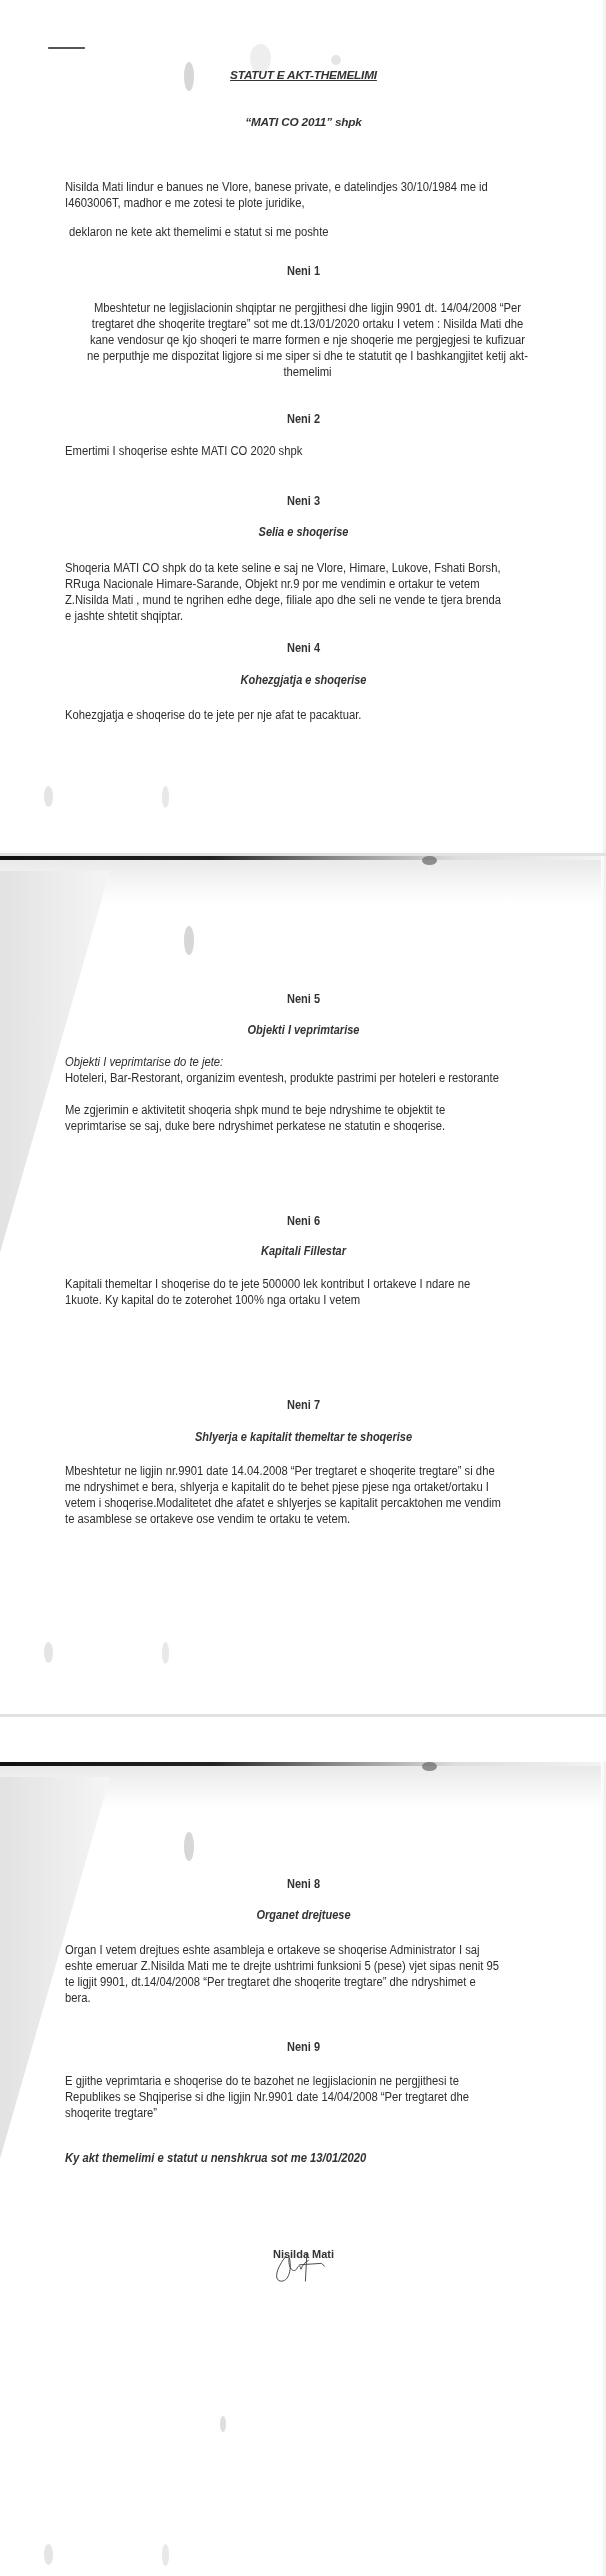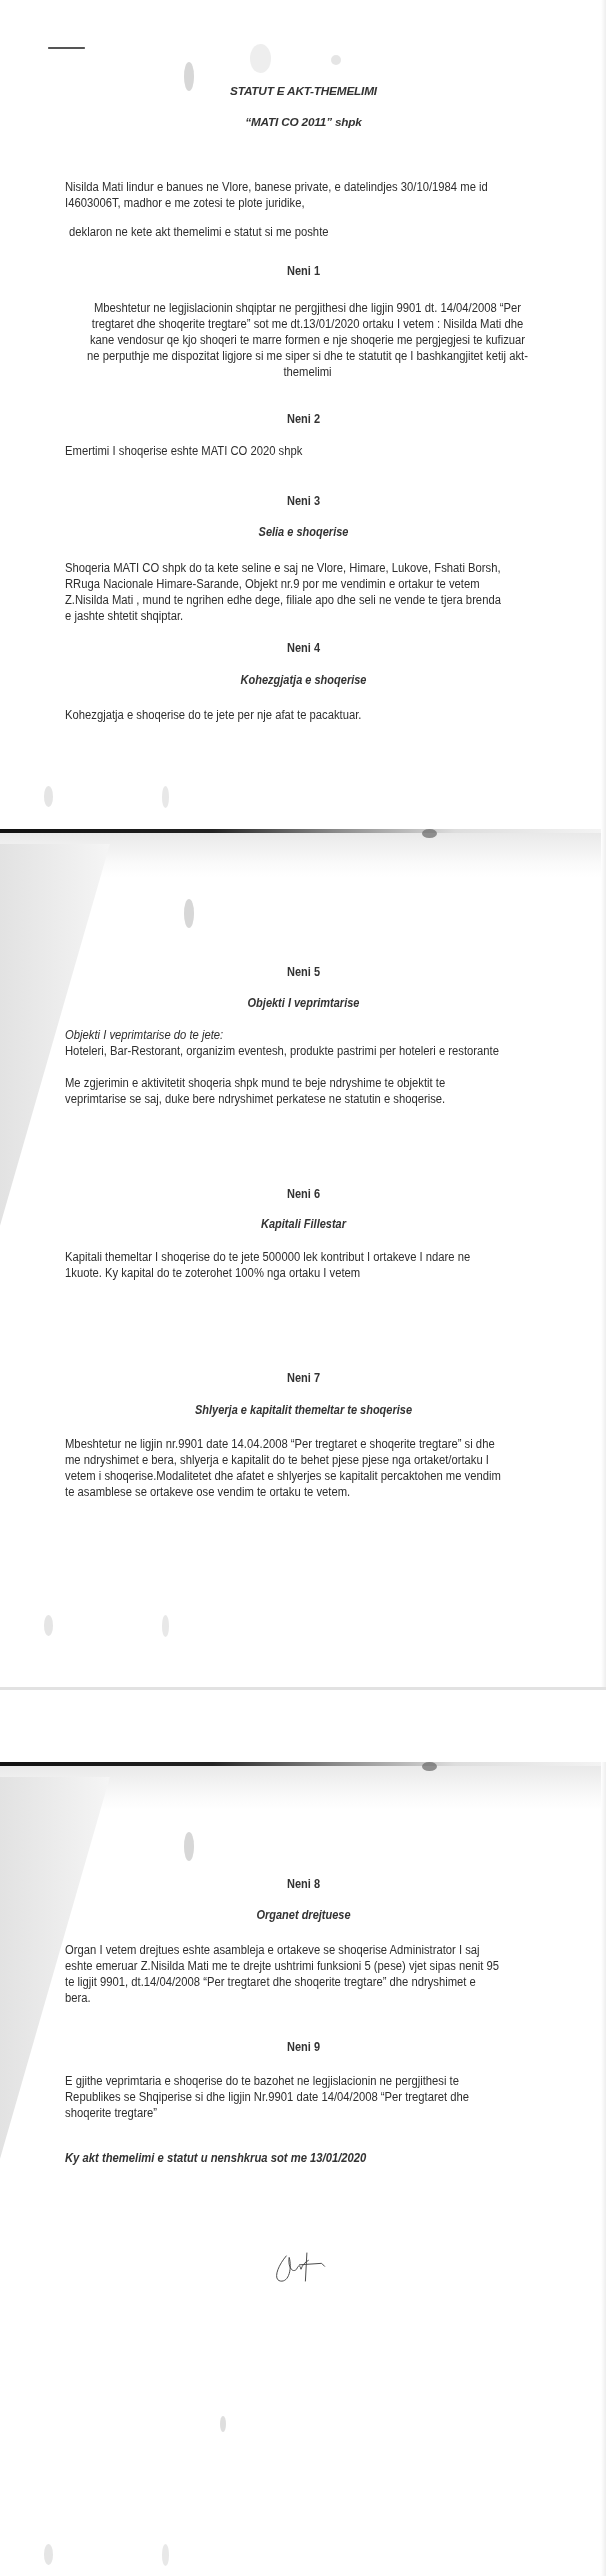--- a/index.html
+++ b/index.html
@@ -1,20 +1,20 @@
 <!DOCTYPE html>
 <html style="font-size:11.8px"><head>
 <meta charset="utf-8">
 <style>
   html, body { margin:0; padding:0; background:#ffffff; }
   body { width:607px; height:2576px; position:relative; overflow:hidden;
          font-family:"Liberation Sans", sans-serif; color:#2a2a2a; }
   .page { position:absolute; left:0; width:607px; background:#fff; overflow:hidden; }
   #page1 { top:0; height:856px; }
-  #page2 { top:829px; height:861px; }
+  #page2 { top:856px; height:861px; }
   #page3 { top:1762px; height:859px; }
 
   
   .top-shadow { position:absolute; left:0; top:0; width:607px; height:4.4px;
     background:linear-gradient(to right,#111 0%,#222 35%,#888 55%,#ddd 75%,#f4f4f4 100%); }
   .fold { position:absolute; left:0; top:4.4px; width:607px; height:44px;
     background:linear-gradient(to bottom,#e9e9e9,#fafafa 70%,#fff); }
   .wedge { position:absolute; left:0; top:14.7px; width:110px; height:382px;
     background:linear-gradient(to right,#e2e2e2,#f5f5f5);
     clip-path:polygon(0 0,100% 0,0 100%); }
@@ -44,21 +44,21 @@
 </head>
 <body>
 
 <div class="page" id="page1">
   <div class="right-edge"></div>
   <div class="dash-mark"></div>
   <div class="speck" style="left:184px;top:62px;width:10.3px;height:29px;"></div>
   <div class="speck" style="left:250px;top:44px;width:20.6px;height:29px;opacity:.25"></div>
   <div class="speck" style="left:331px;top:55px;width:10.3px;height:10.3px;opacity:.4"></div>
 
-  <div class="title" style="top:84px;">STATUT  E AKT-THEMELIMI</div>
+  <div class="title" style="top:68px;text-decoration:underline;">STATUT  E AKT-THEMELIMI</div>
   <div class="title" style="top:115px;">“MATI CO 2011”  shpk</div>
 
   <div class="para" style="top:179px;">Nisilda Mati lindur e banues ne Vlore, banese private,  e datelindjes 30/10/1984 me id I4603006T, madhor e me zotesi te plote juridike,</div>
   <div class="para" style="top:224px;left:69px;">deklaron ne kete akt themelimi e statut si me poshte</div>
 
   <div class="heading" style="top:264px;">Neni 1</div>
   <div class="para center" style="top:300px;">Mbeshtetur ne legjislacionin shqiptar ne pergjithesi dhe ligjin 9901 dt. 14/04/2008 “Per tregtaret dhe shoqerite tregtare” sot me dt.13/01/2020 ortaku I vetem : Nisilda Mati  dhe  kane vendosur qe kjo  shoqeri te marre formen e  nje shoqerie  me pergjegjesi te kufizuar  ne perputhje me dispozitat ligjore si me siper si dhe te statutit qe I bashkangjitet ketij akt-themelimi</div>
 
   <div class="heading" style="top:412px;">Neni 2</div>
   <div class="para" style="top:443px;">Emertimi I shoqerise eshte MATI CO 2020 shpk</div>
@@ -113,20 +113,21 @@
 
   <div class="heading" style="top:115px;">Neni 8</div>
   <div class="subheading" style="top:146px;">Organet drejtuese</div>
   <div class="para" style="top:180px;">Organ I vetem drejtues eshte asambleja e ortakeve se shoqerise Administrator I saj eshte emeruar Z.Nisilda Mati me te drejte ushtrimi funksioni 5 (pese) vjet sipas nenit 95 te ligjit 9901, dt.14/04/2008 “Per tregtaret dhe shoqerite tregtare” dhe ndryshimet e bera.</div>
 
   <div class="heading" style="top:278px;">Neni 9</div>
   <div class="para" style="top:311px;">E gjithe veprimtaria e shoqerise do te bazohet ne legjislacionin ne pergjithesi te Republikes se Shqiperise si dhe ligjin Nr.9901 date 14/04/2008 “Per tregtaret dhe shoqerite tregtare”</div>
 
   <div class="closing" style="top:389px;">Ky akt themelimi e statut u nenshkrua  sot  me 13/01/2020</div>
 
+  <div class="sig-label" style="top:486px;">Nisilda Mati</div>
   <svg class="signature" viewBox="0 0 80 50">
     <path d="M22 8 C10 22 4 40 14 42 C26 44 30 24 26 10 C24 22 30 32 36 26 C38 22 40 18 42 26 C44 20 48 16 52 14 M50 4 L48 42 M40 20 L70 18 L74 22" fill="none" stroke="#444" stroke-width="1.3" stroke-linecap="round"></path>
   </svg>
 
   <div class="speck" style="left:220px;top:654px;width:5.9px;height:16px;opacity:.5"></div>
   <div class="speck" style="left:44px;top:782px;width:8.8px;height:20.6px;opacity:.4"></div>
   <div class="speck" style="left:162px;top:782px;width:7.3px;height:22px;opacity:.35"></div>
   <div class="page-bottom"></div>
 </div>
 

